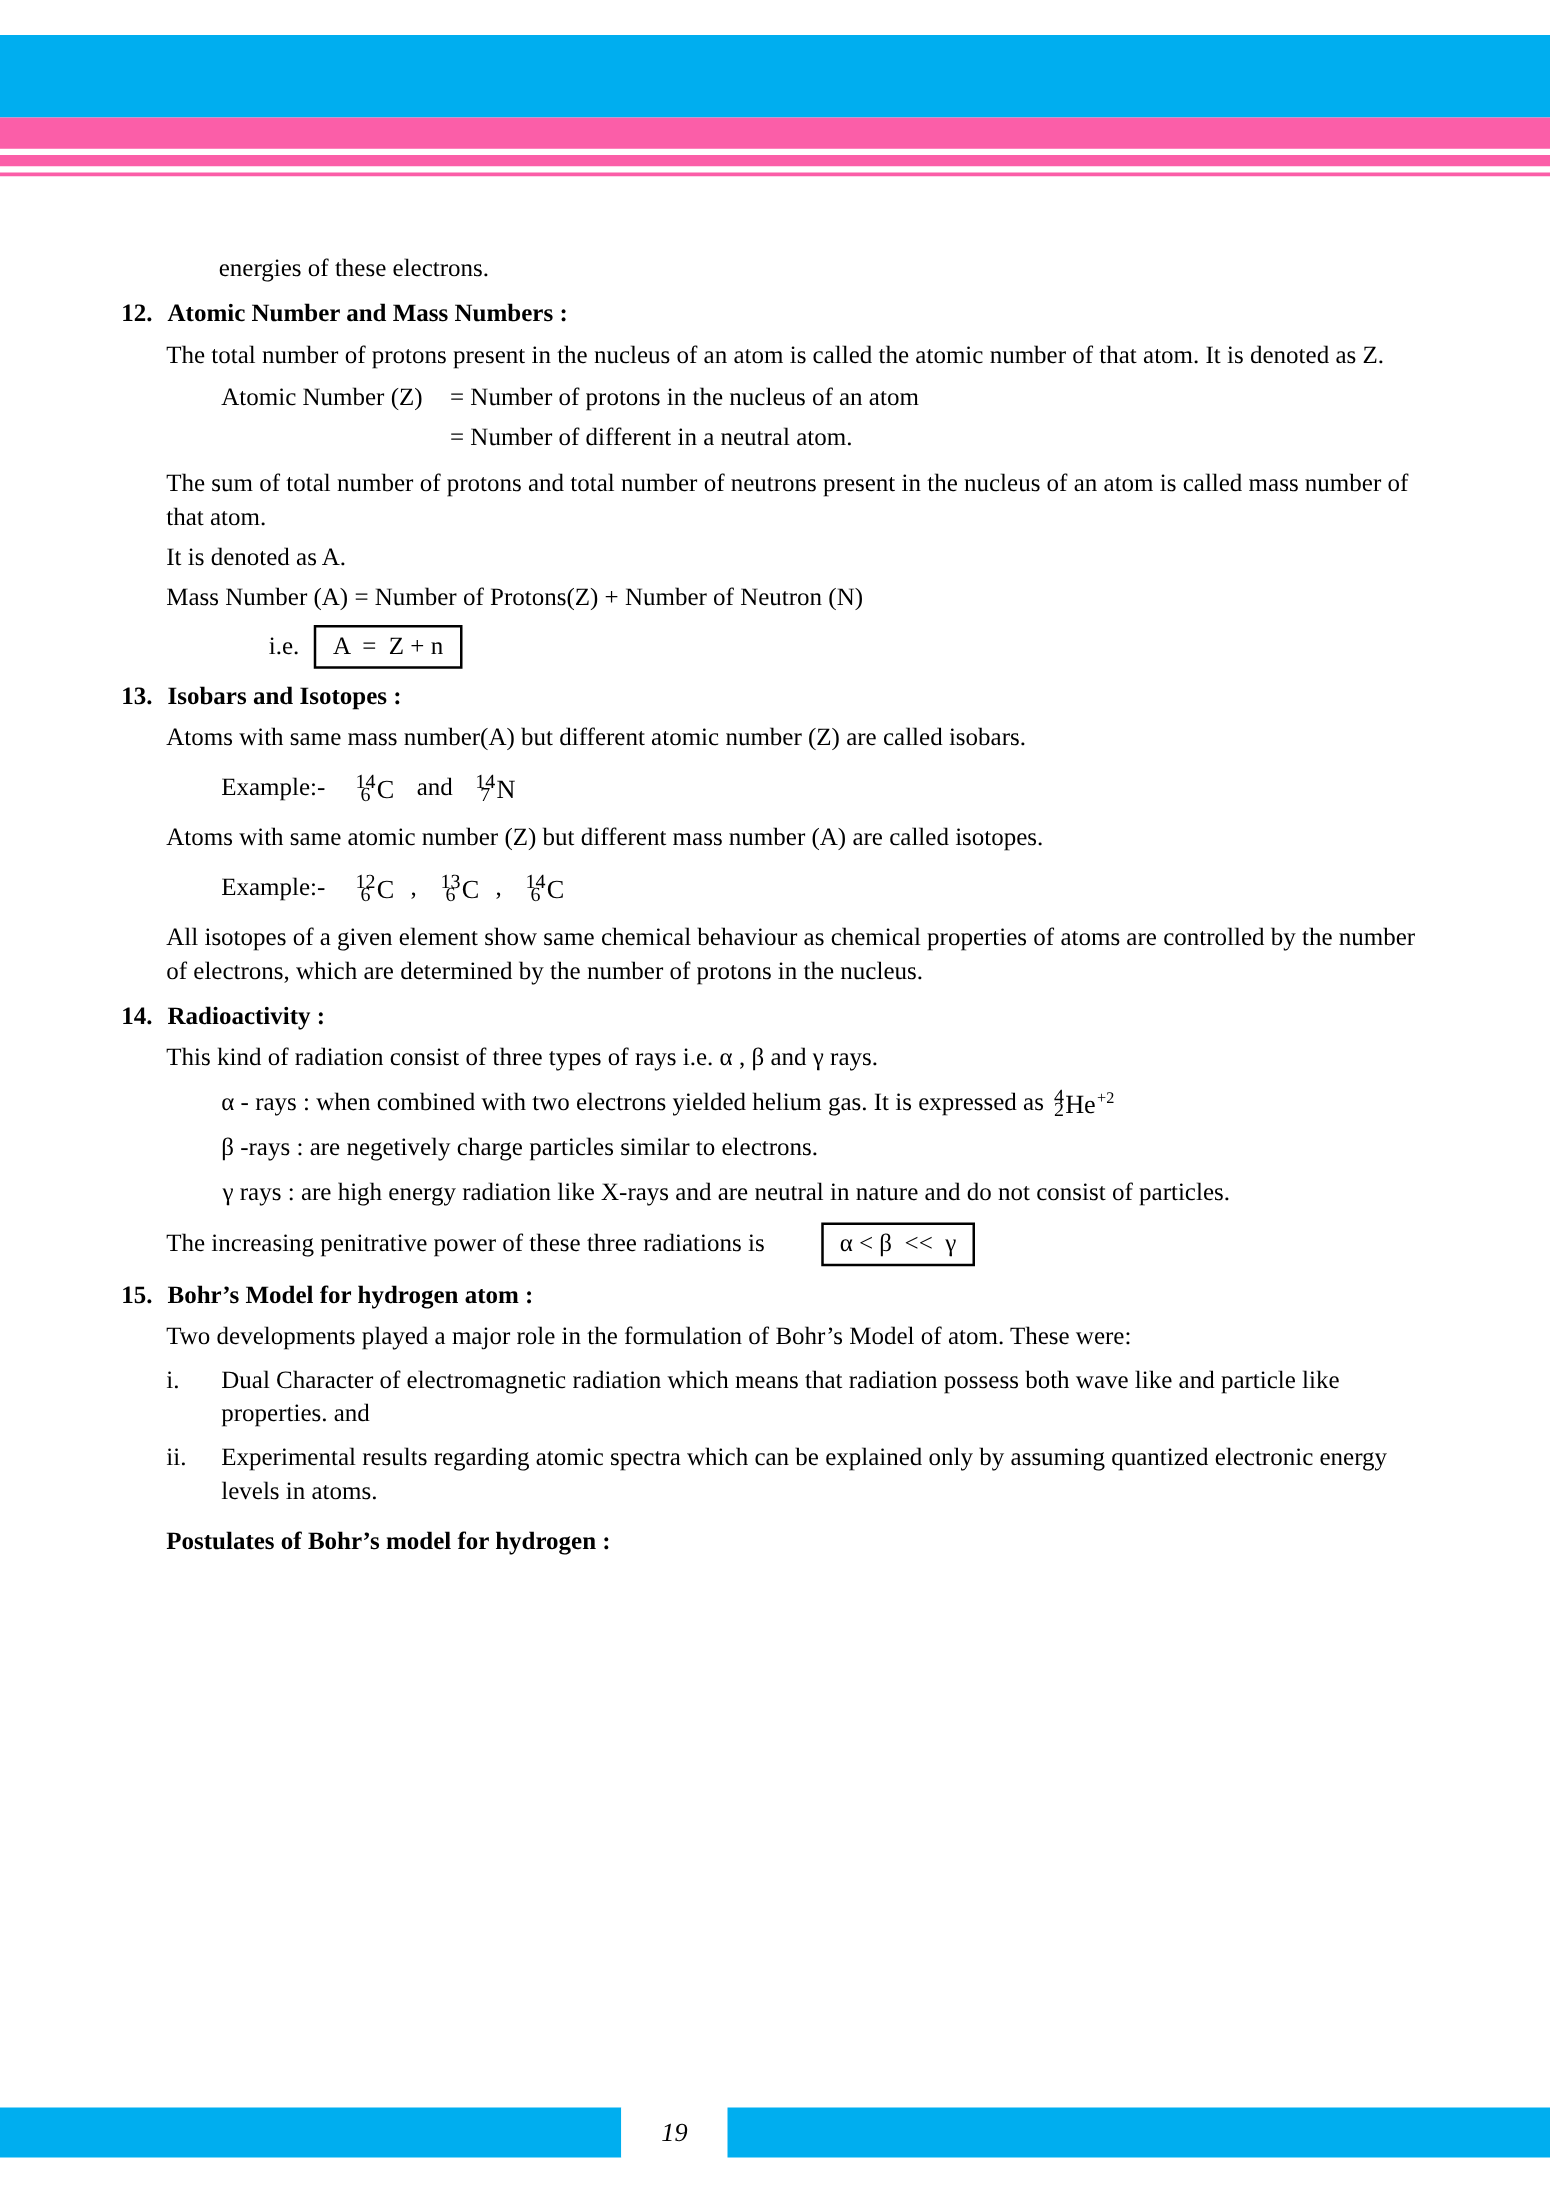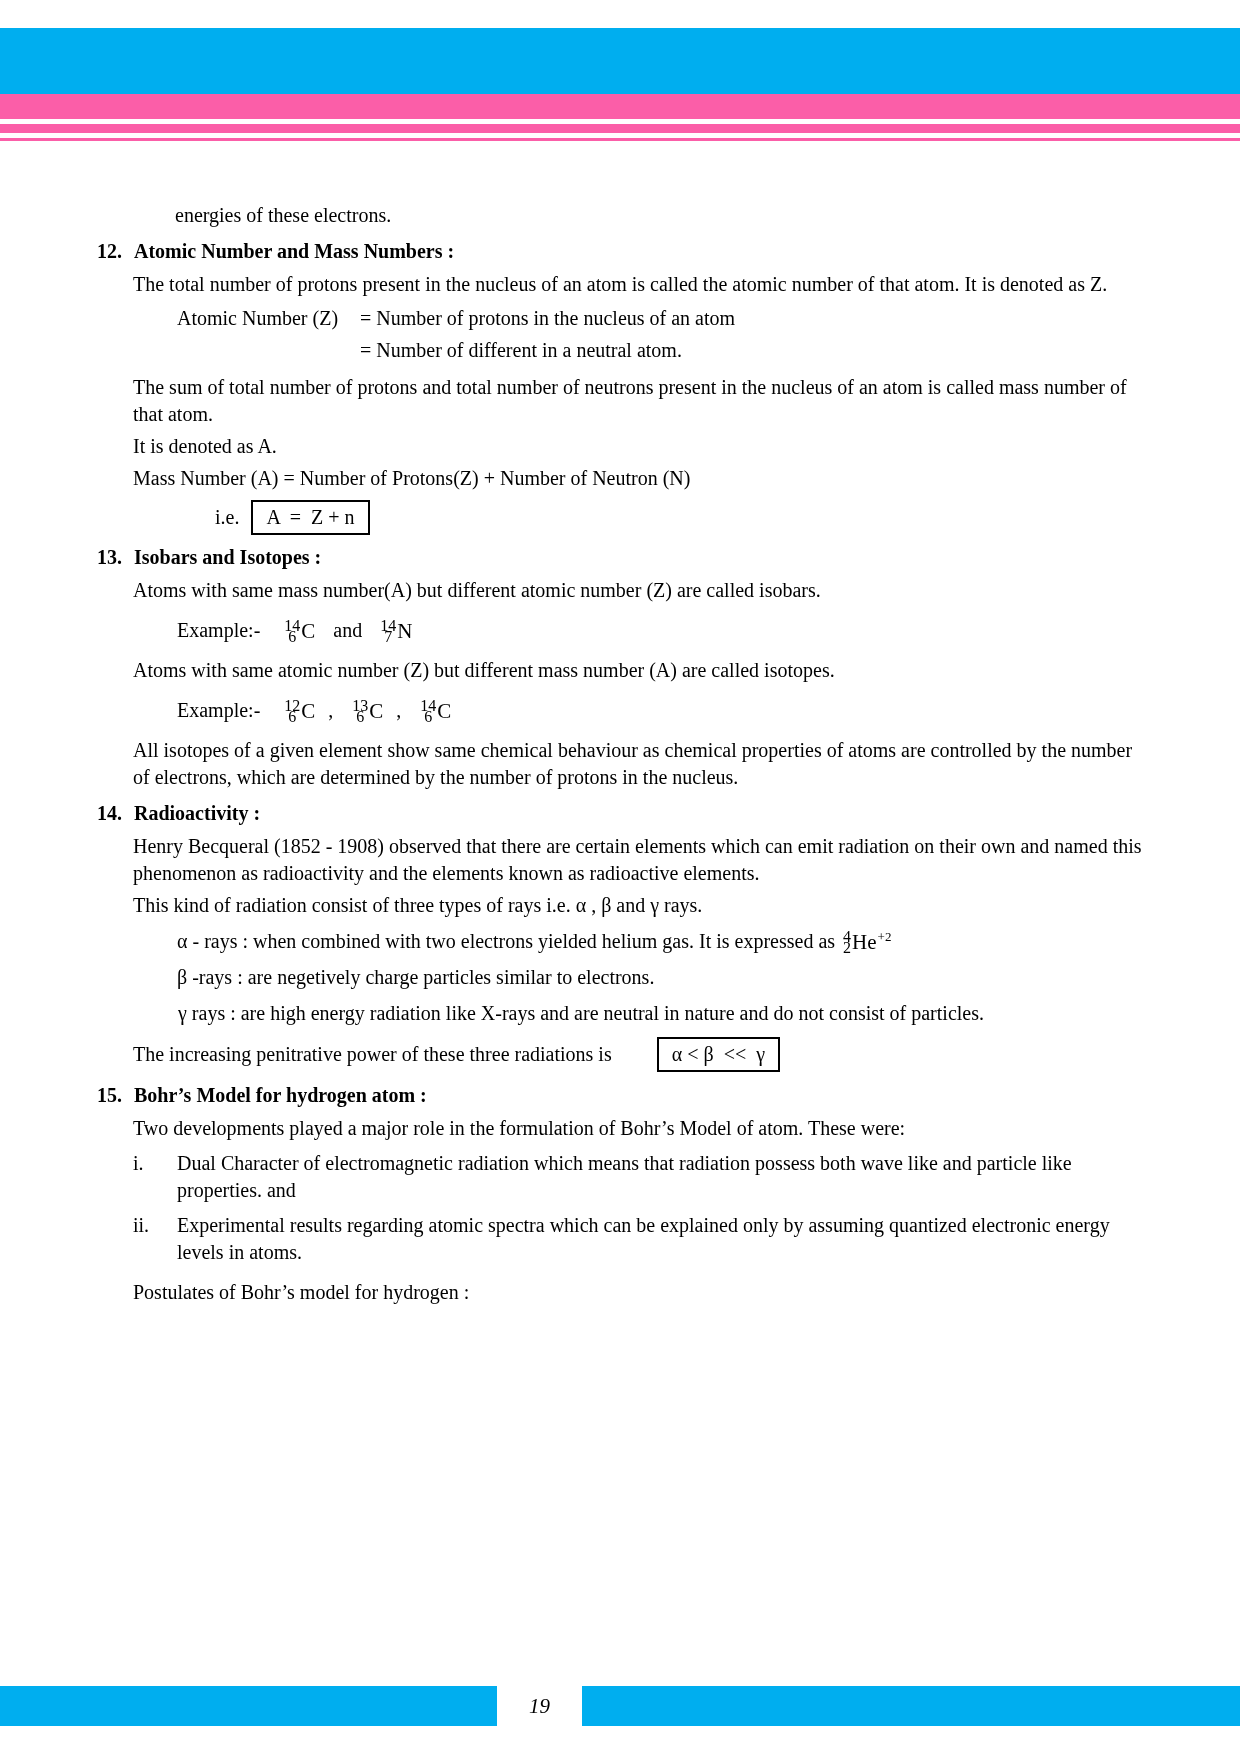--- a/index.html
+++ b/index.html
@@ -59,21 +59,21 @@
   .alpha-row .nuclide { margin-left:8px; }
 
   .gamma-para { margin:5px 0 5px 36px; text-indent:45px; }
 
   .pen-row { display:flex; align-items:center; gap:45px; margin:10px 0 10px 36px; }
 
   .list-item { display:flex; margin:8px 0 8px 36px; }
   .li-num { width:44px; flex:none; }
   .li-text { flex:1; }
 
-  .subtitle { font-weight:normal; margin:13px 0 0 36px; }
+  .subtitle { font-weight:bold; margin:13px 0 0 36px; }
 
   
   .footer {
     position:absolute; top:1686px; left:0; width:100%; height:40px;
     display:flex; align-items:stretch;font-style:italic;
   }
   .footer-band { background:var(--cyan,#00AEEF); }
   .footer-band.left  { width:497px; flex:none; }
   .footer-band.right { flex:1; }
   .footer-page {
@@ -171,21 +171,20 @@
       <span class="nuc-sym">C</span>
     </span>
   </div>
 
   <div class="para">All isotopes of a given element show same chemical behaviour as chemical properties of atoms are controlled by the number of electrons, which are determined by the number of protons in the nucleus.</div>
 
   <div class="sec-head">
     <span class="sec-num">14.</span>
     <span>Radioactivity :</span>
   </div>
-  <div class="para">Henry Becqueral (1852 - 1908) observed that there are certain elements which can emit radiation on their own and named this phenomenon as radioactivity and the elements known as radioactive elements.</div>
   <div class="para">This kind of radiation consist of three types of rays i.e. α , β and γ rays.</div>
 
   <div class="indent-line alpha-row">
     <span>α - rays : when combined with two electrons yielded helium gas. It is expressed as</span>
     <span class="nuclide">
       <span class="prescripts">
         <span>4</span>
         <span>2</span>
       </span>
       <span class="nuc-sym">He</span>

